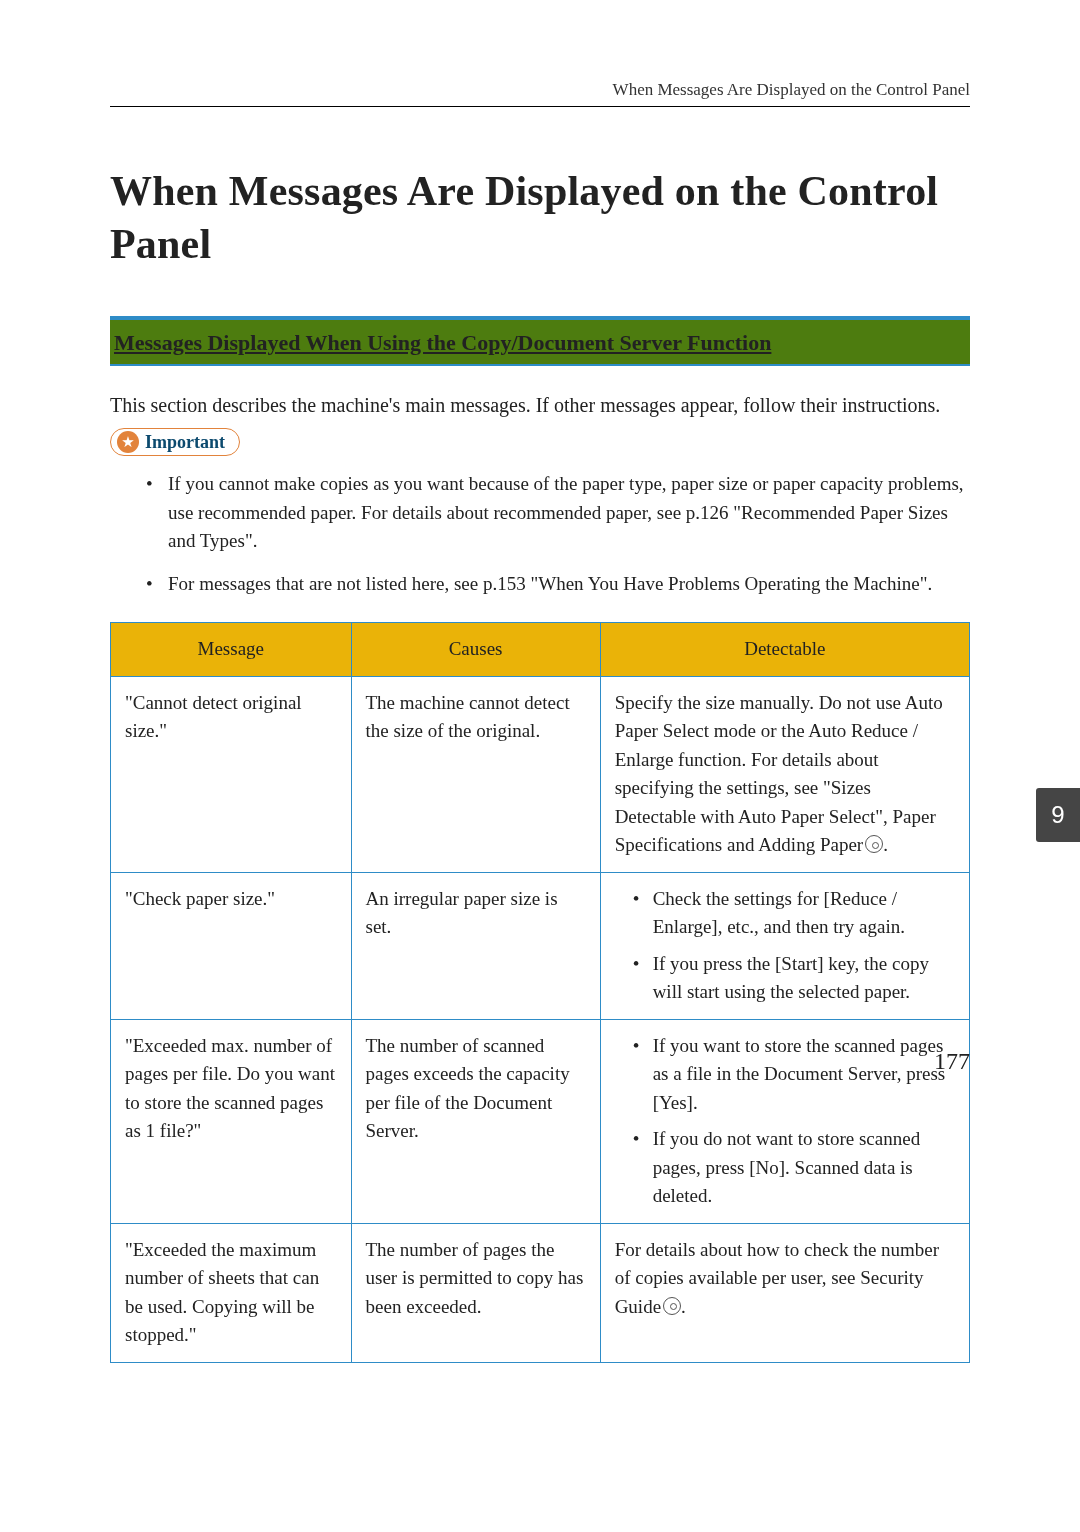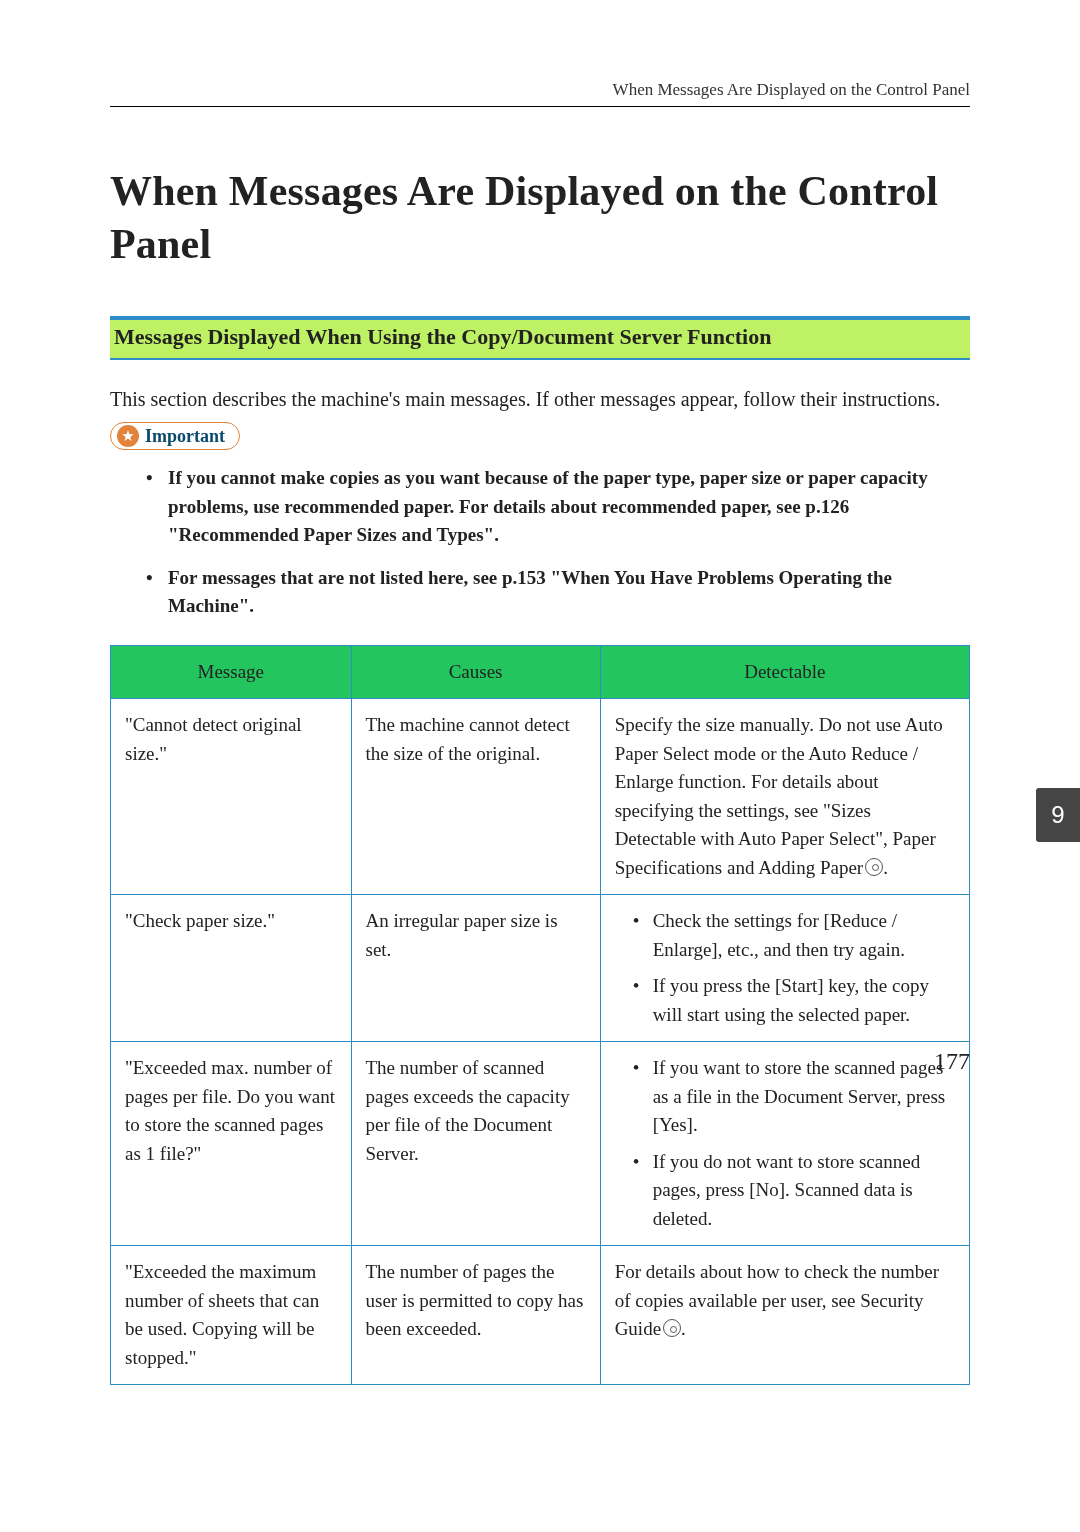--- a/index.html
+++ b/index.html
@@ -3,33 +3,33 @@
 <meta charset="utf-8">
 <style>
   * { box-sizing: border-box; margin: 0; padding: 0; }
   html, body { width: 1080px; height: 1532px; background: #fff; font-family: Georgia, 'Times New Roman', serif; color: #222; }
   .page { position: relative; width: 1080px; height: 1116px; padding: 80px 110px 70px 110px; }
   .running-head { text-align: right; font-size: 17px; color: #333; margin-bottom: 6px; }
   .running-rule { border: none; border-top: 1px solid #000; margin-bottom: 58px; }
   h1.page-title { font-size: 42px; font-weight: 600; line-height: 1.25; letter-spacing: 0.2px; margin-bottom: 46px; }
   .sec-head-wrap { margin-bottom: 24px; }
   .sec-rule-top { height: 4px; background: #2e8cc7; }
-  .sec-head { background: #bef264; padding: 4px 4px 8px 4px; }
+  .sec-head { background: #4d7c0f; padding: 10px 4px 8px 4px; text-decoration: underline; }
   .sec-head h2 { font-size: 22px; font-weight: 700; }
   .sec-rule-bot { height: 2px; background: #2e8cc7; }
   .intro { font-size: 20px; line-height: 1.5; margin-bottom: 8px; }
   .badge { display: inline-flex; align-items: center; border: 1.5px solid #e2833b; border-radius: 14px; padding: 2px 14px 2px 6px; margin-bottom: 14px; }
   .badge-star { width: 22px; height: 22px; border-radius: 50%; background: #e2833b; color: #fff; font-size: 15px; line-height: 22px; text-align: center; margin-right: 6px; }
   .badge-text { font-size: 18px; font-weight: 700; color: #0c4a6e; }
   ul.important-list { list-style: none; padding-left: 36px; margin-bottom: 24px; }
-  ul.important-list > li { position: relative; font-size: 19px; font-weight: 700; line-height: 1.5; margin-bottom: 14px; padding-left: 22px; }
+  ul.important-list > li { position: relative; font-size: 19px; font-weight: 400; line-height: 1.5; margin-bottom: 14px; padding-left: 22px; }
   ul.important-list > li::before { content: "•"; position: absolute; left: 0; top: 0; font-size: 19px; }
   table.msg { width: 100%; border-collapse: collapse; table-layout: fixed; }
   table.msg th, table.msg td { border: 1px solid #2e8cc7; padding: 12px 14px; vertical-align: top; font-size: 19px; line-height: 1.5; }
-  table.msg th { background: #22c55e; font-weight: 400; text-align: center; color: #222; }
+  table.msg th { background: #eab308; font-weight: 400; text-align: center; color: #222; }
   table.msg col.c1 { width: 28%; }
   table.msg col.c2 { width: 29%; }
   table.msg col.c3 { width: 43%; }
   ul.sol { list-style: none; padding-left: 18px; }
   ul.sol > li { position: relative; padding-left: 20px; margin-bottom: 8px; }
   ul.sol > li:last-child { margin-bottom: 0; }
   ul.sol > li::before { content: "•"; position: absolute; left: 0; top: 0; }
   .cd-icon { display: inline-block; width: 18px; height: 18px; border: 1.5px solid #555; border-radius: 50%; vertical-align: -2px; position: relative; margin-left: 2px; }
   .cd-icon::after { content: ""; position: absolute; left: 50%; top: 50%; width: 5px; height: 5px; margin: -2.5px 0 0 -2.5px; border: 1px solid #555; border-radius: 50%; }
   .side-tab { position: absolute; right: 0; top: 788px; width: 44px; height: 54px; background: #454545; color: #fff; font-family: Arial, Helvetica, sans-serif; font-size: 24px; display: flex; align-items: center; justify-content: center; border-top-left-radius: 3px; border-bottom-left-radius: 3px; }

